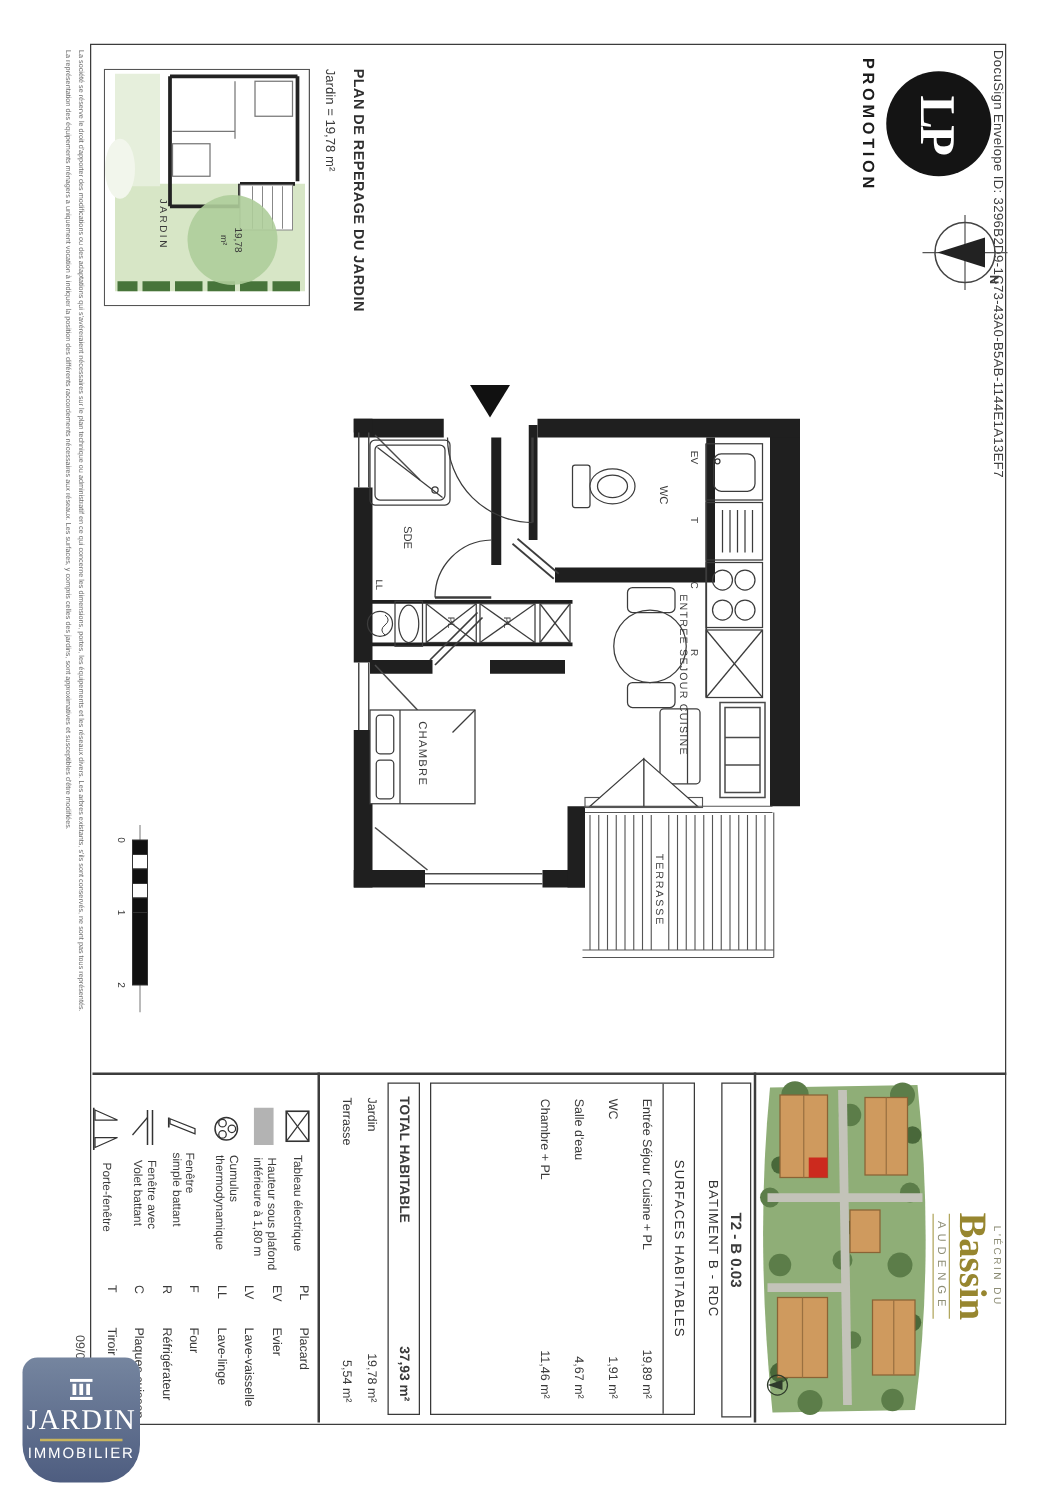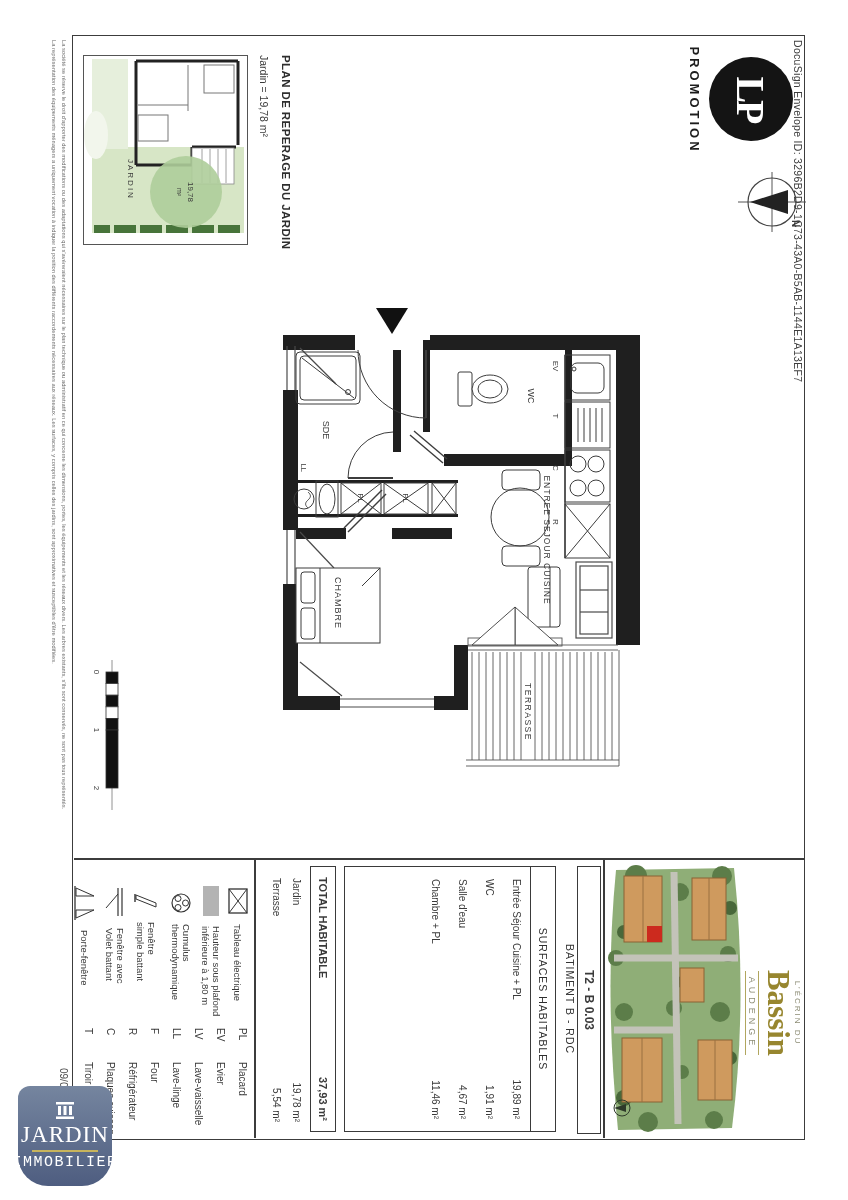--- a/index.html
+++ b/index.html
@@ -46,21 +46,21 @@
               color:#97862f;line-height:30px;}
   .ecrin-city{font-size:9px;letter-spacing:4px;color:#8c8c74;border-top:1px solid #b1a65e;
               border-bottom:1px solid #b1a65e;display:inline-block;padding:1px 6px;margin-top:2px;}
   
   .citya{position:absolute;left:18px;top:1086px;width:94px;height:100px;z-index:5;
          background:linear-gradient(#75859f,#4e5d80);border-radius:12px 12px 30px 30px;
          display:flex;flex-direction:column;align-items:center;justify-content:center;gap:2px;}
   .citya-name{color:#fff;font-family:"Liberation Serif","DejaVu Serif",serif;font-size:23px;
               letter-spacing:1px;}
   .citya-line{width:66px;height:2px;background:#c8b45c;}
-  .citya-sub{color:#fff;font-size:15px;letter-spacing:1.5px;font-family:Liberation Mono, monospace;}
+  .citya-sub{color:#fff;font-size:12px;letter-spacing:1.5px;}
   svg text{font-family:"Liberation Sans","DejaVu Sans",sans-serif;fill:#3a3a3a;}
 </style>
 </head>
 <body>
 
 <div class="screen">
   <div class="sheet">
 
     <div class="abs frame"></div>
     <div class="abs vdiv"></div>

